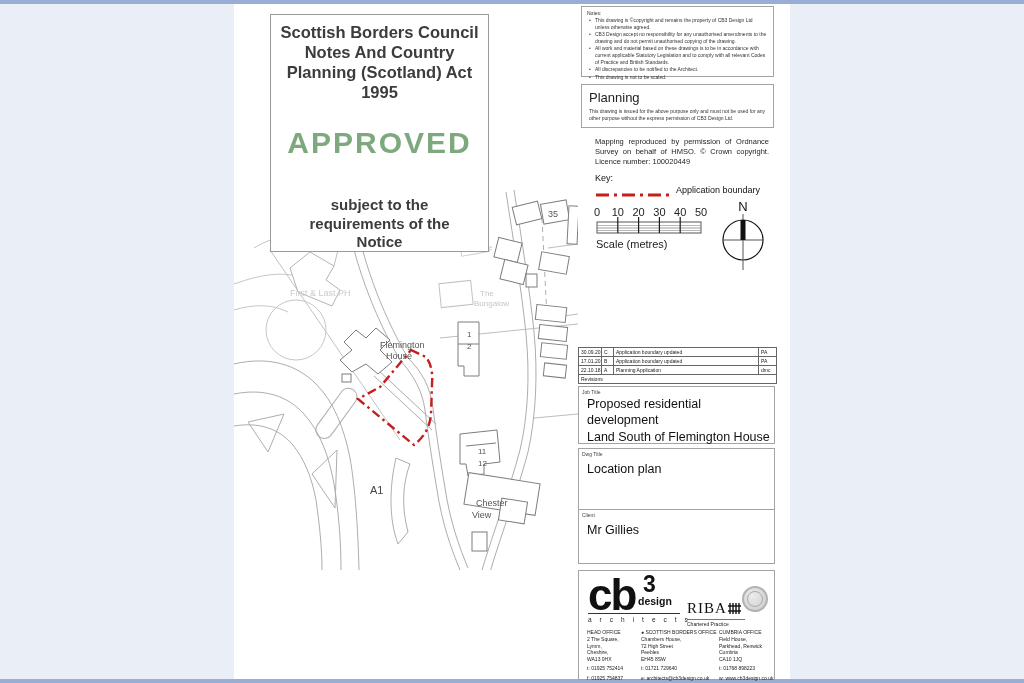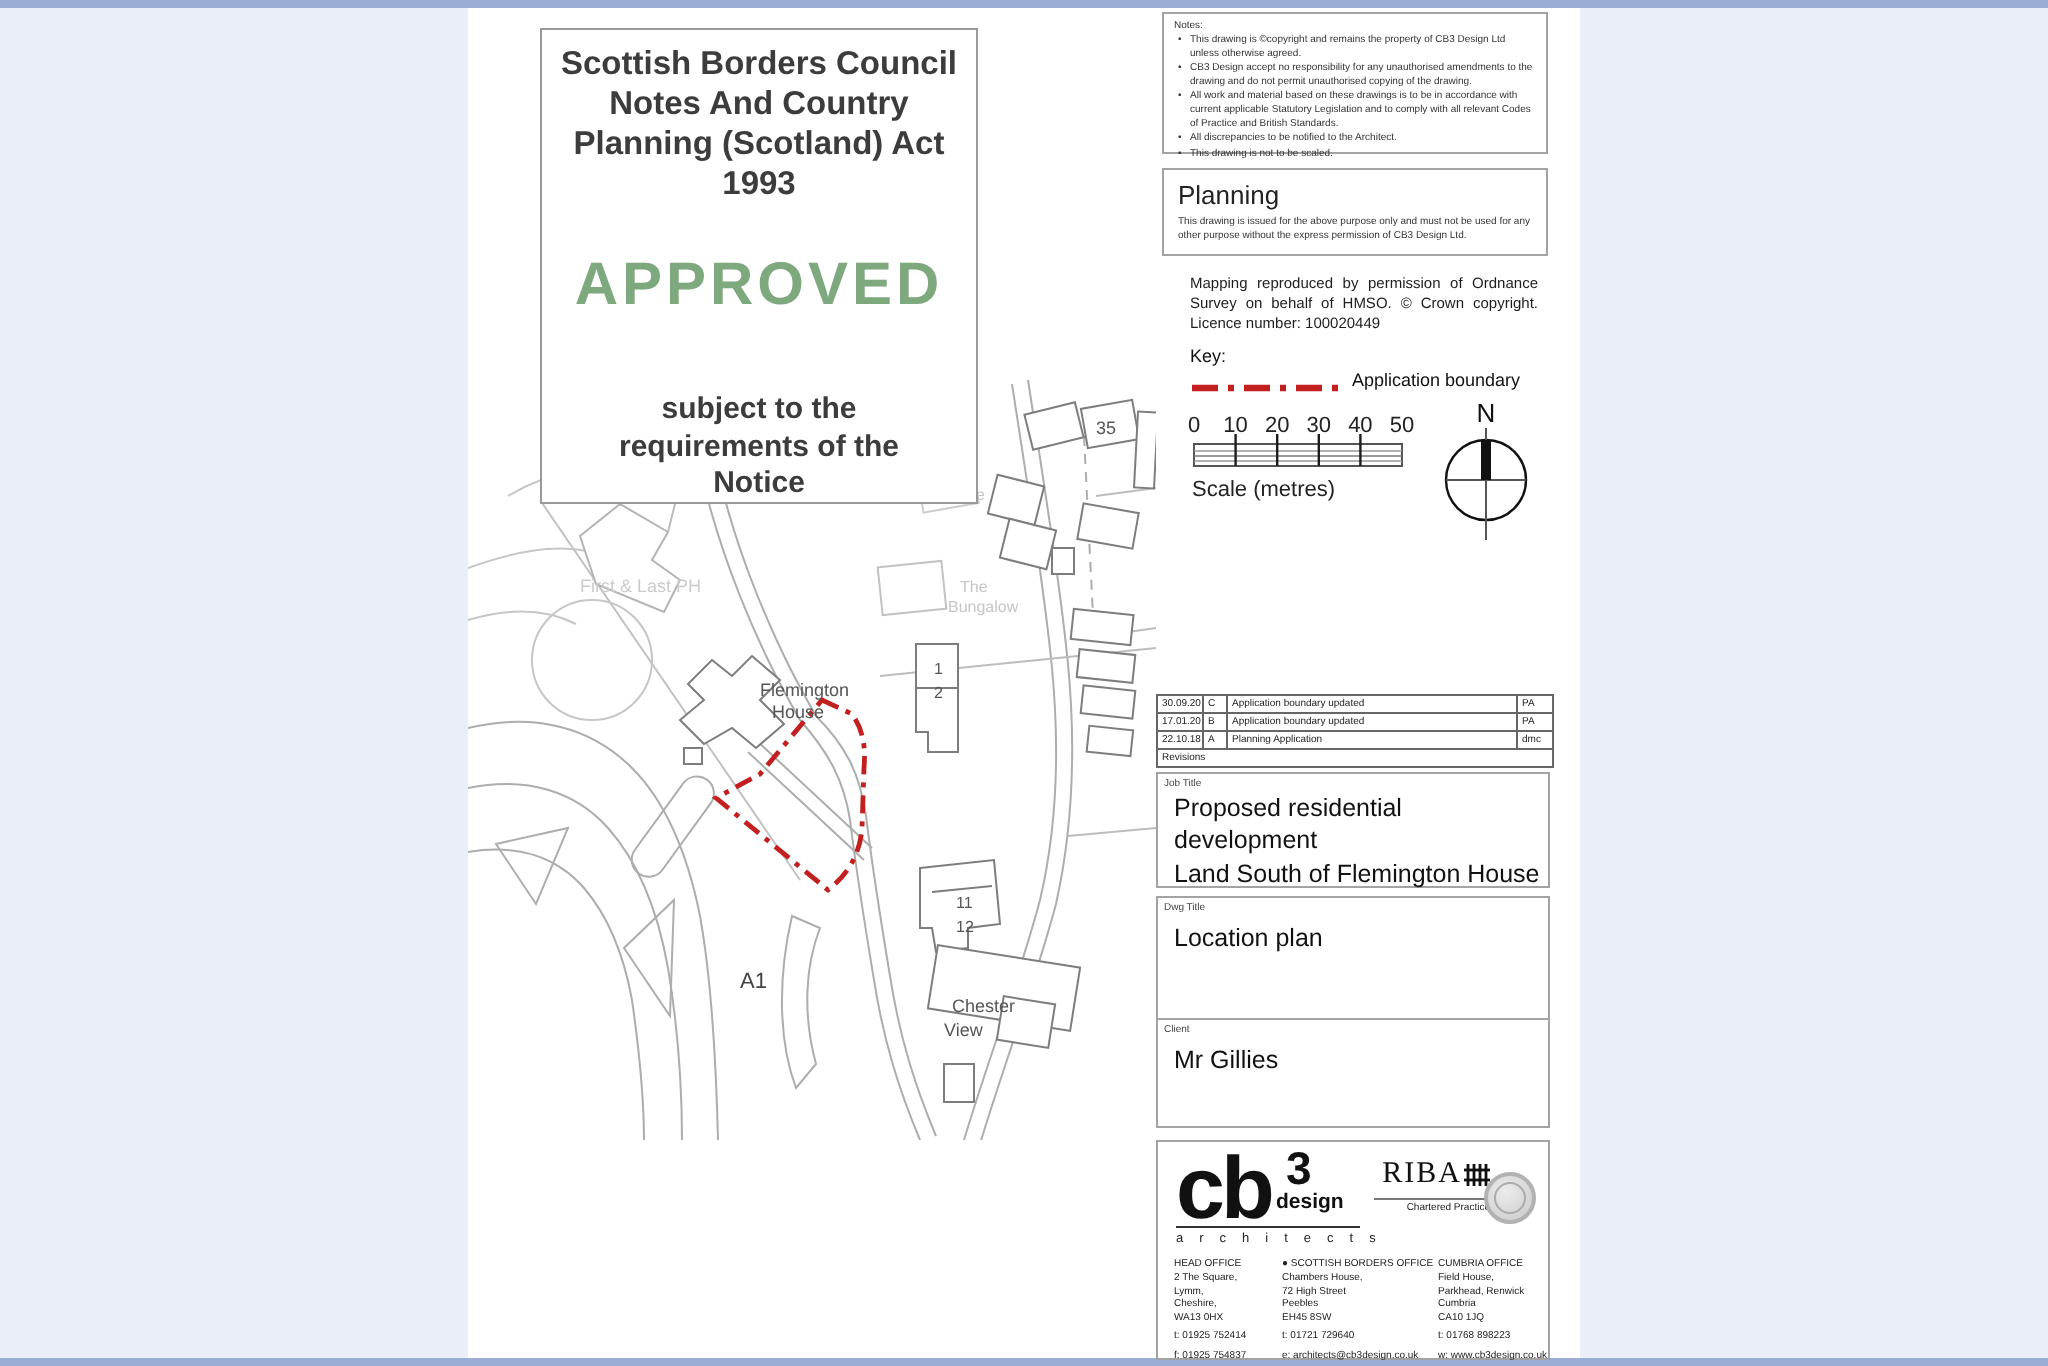--- a/index.html
+++ b/index.html
@@ -52,21 +52,21 @@
   #dwg-box .bigtext,#client-box .bigtext{margin-top:5px;}
 
   
   #firm-box{left:578px;top:570px;width:197px;height:110px;}
   #cb3-logo{position:absolute;left:9px;top:2px;width:94px;height:52px;}
   #cb3-logo .cb{font-size:44px;font-weight:bold;color:#111;letter-spacing:-2px;line-height:44px;}
   #cb3-logo .sup3{position:absolute;left:55px;top:-2px;font-size:23px;font-weight:bold;color:#111;}
   #cb3-logo .design{position:absolute;left:50px;top:22px;font-size:10.5px;font-weight:bold;color:#111;}
   #cb3-logo .rule{position:absolute;left:0;top:40px;width:92px;border-top:1px solid #333;}
   #cb3-logo .arch{position:absolute;left:0;top:43px;font-size:6.5px;letter-spacing:3.1px;color:#222;white-space:nowrap;}
-  #riba{position:absolute;left:108px;top:8px;width:58px;text-align:right;}
+  #riba{position:absolute;left:108px;top:28px;width:58px;text-align:left;}
   #riba .rname{font-family:"Liberation Serif",serif;font-size:15px;letter-spacing:1px;color:#111;display:inline-block;vertical-align:middle;}
   #riba svg{vertical-align:middle;margin-left:1px;}
   #riba .rtag{font-size:5px;color:#222;border-top:1px solid #777;margin-top:2px;padding-top:1px;}
   #seal{position:absolute;left:163px;top:15px;width:26px;height:26px;border-radius:50%;
         background:radial-gradient(circle at 40% 35%, #ececec, #c9c9c9);border:2px solid #b2b2b2;box-sizing:border-box;}
   #seal::after{content:"";position:absolute;left:3px;top:3px;right:3px;bottom:3px;border:1px solid #aaa;border-radius:50%;}
   .office{position:absolute;top:58px;font-size:5px;line-height:6.8px;color:#222;}
   .office .oline{white-space:nowrap;}
   .office .gap{margin-top:2.5px;}
   #office-head{left:8px;width:52px;}
@@ -157,21 +157,21 @@
       <text x="242" y="318" font-size="9">Chester</text>
       <text x="238" y="330" font-size="9">View</text>
       <text x="136" y="306" font-size="11" fill="#444444">A1</text>
     </g>
   </svg>
 
   <div id="stamp" class="abs">
     <div class="hline">Scottish Borders Council</div>
     <div class="hline">Notes And Country</div>
     <div class="hline">Planning (Scotland) Act</div>
-    <div class="hline">1993</div>
+    <div class="hline">1995</div>
     <div class="approved">APPROVED</div>
     <div class="sub">
       <div class="sline">subject to the</div>
       <div class="sline">requirements of the</div>
       <div class="sline">Notice</div>
     </div>
   </div>
 
   <div id="notes-box" class="tbox">
     <div class="nh">Notes:</div>

